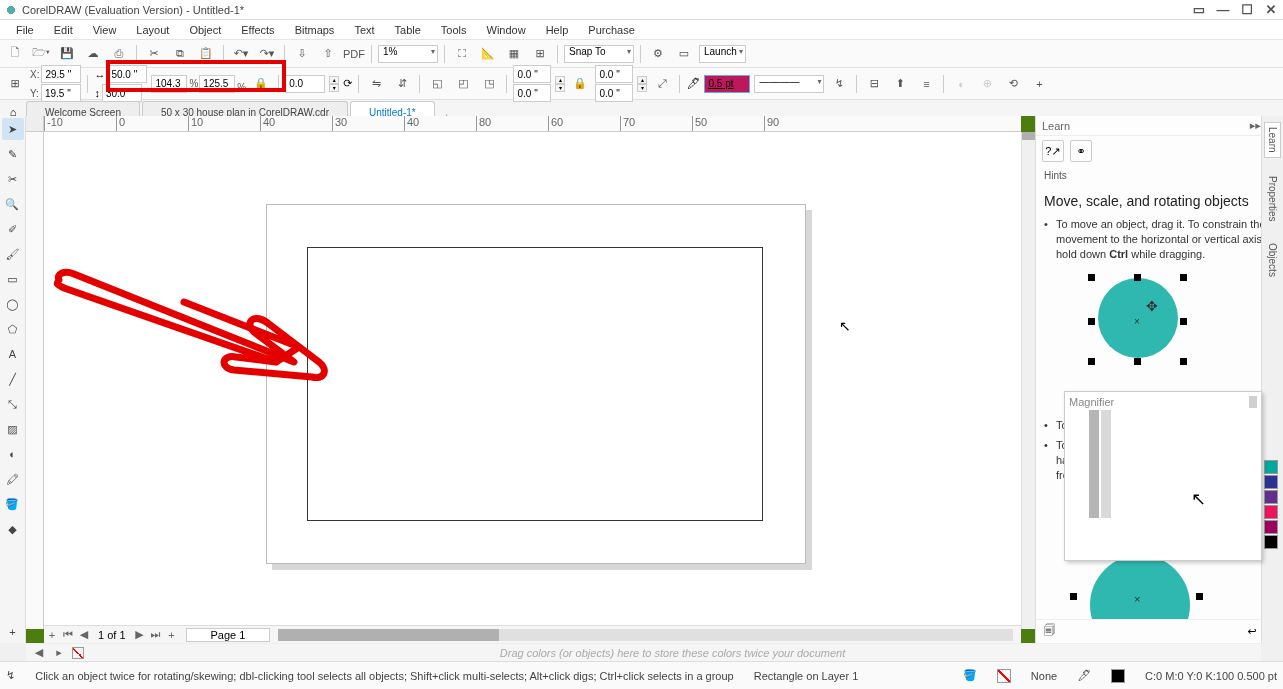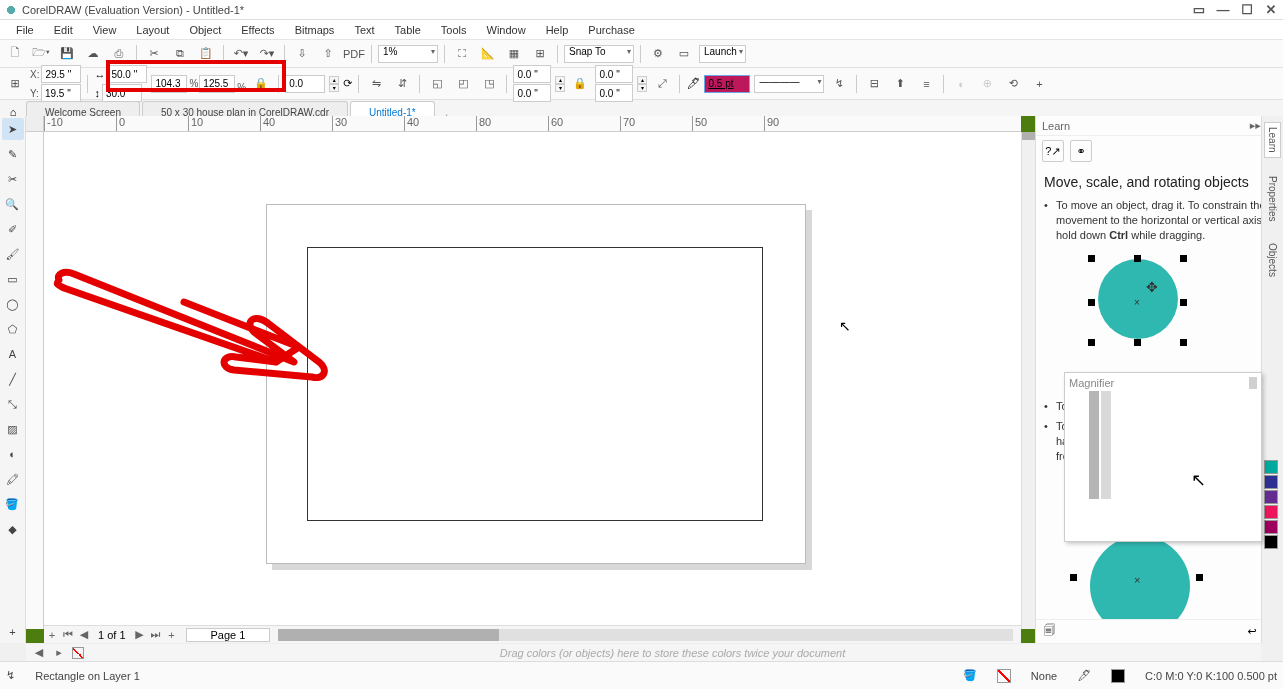--- a/index.html
+++ b/index.html
@@ -337,20 +337,21 @@
       <span>Learn</span>
       <span>
         <span style="cursor:pointer">▸▸</span>
         <span style="cursor:pointer;margin-left:4px">✕</span>
       </span>
     </div>
     <div class="learn-tabs">
       <div class="lt">?↗</div>
       <div class="lt">⚭</div>
     </div>
+    <div class="hints-label">Hints</div>
     <div class="hints-body">
       <div class="learn-vscroll">
           <div class="lvthumb"></div>
         </div>
       <div class="hints-title">Move, scale, and rotating objects</div>
       <div class="hint-item">
         <span class="bullet">•</span>
         <span>
           <span>To move an object, drag it. To constrain the movement to the horizontal or vertical axis, hold down </span><b>Ctrl</b><span> while dragging.</span>
         </span>
@@ -423,20 +424,21 @@
 
 <div class="colorbar-row">
   <span class="cb-btn">◀</span>
   <span class="cb-btn">▸</span>
   <span class="cb-btn" style="border:1px solid #999;width:12px;height:12px;display:inline-block;background:linear-gradient(45deg,transparent 45%,red 45%,red 55%,transparent 55%)"></span>
   <span style="flex:1;text-align:center">Drag colors (or objects) here to store these colors twice your document</span>
 </div>
 
 <div class="statusbar">
   <span>↯</span>
+  <span>Click an object twice for rotating/skewing; dbl-clicking tool selects all objects; Shift+click multi-selects; Alt+click digs; Ctrl+click selects in a group</span>
   <span>Rectangle on Layer 1</span>
   <span class="status-sep"></span>
   <span>🪣</span>
   <span class="swatch none"></span>
   <span>None</span>
   <span>🖊</span>
   <span class="swatch black"></span>
   <span>C:0 M:0 Y:0 K:100 0.500 pt</span>
 </div>
 

